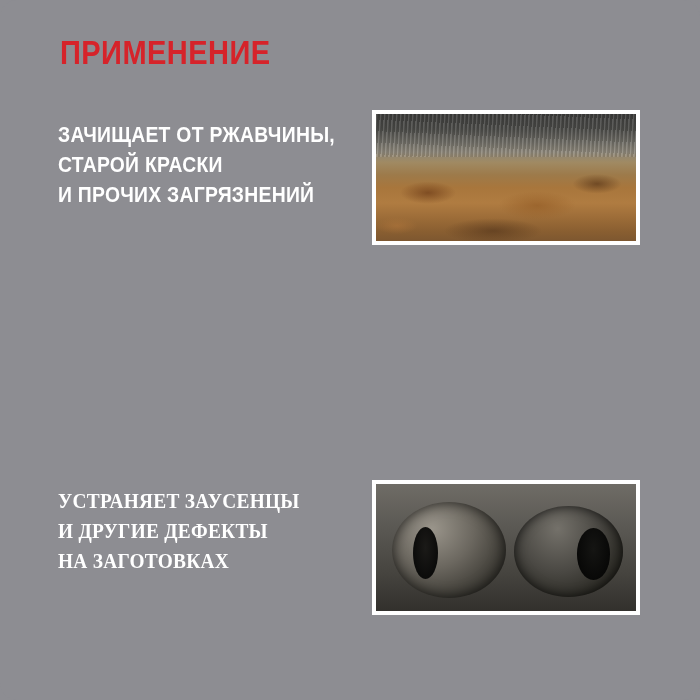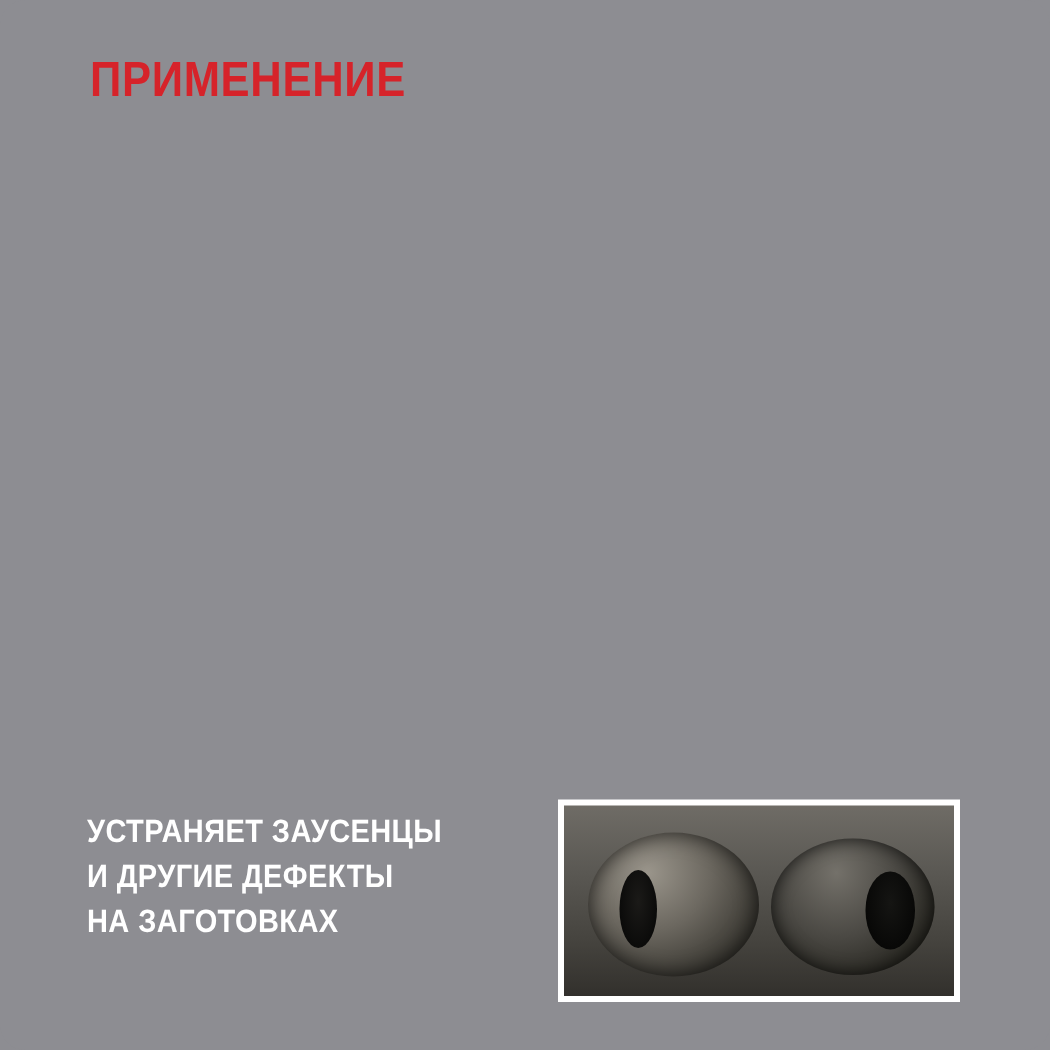--- a/index.html
+++ b/index.html
@@ -184,23 +184,31 @@
     background: radial-gradient(ellipse at 50% 40%, #151513 0%, #080807 70%, #000 100%);
   }
 </style>
 </head>
 <body>
 
 <div class="poster">
 
   <div class="title">ПРИМЕНЕНИЕ</div>
 
-
-
-  <div class="row" style="top:533px;height:140px;">
+  <div class="row" style="top:110px;height:140px;">
+    <div class="row-text" style="top:10px;">ЗАЧИЩАЕТ ОТ РЖАВЧИНЫ,
+СТАРОЙ КРАСКИ
+И ПРОЧИХ ЗАГРЯЗНЕНИЙ</div>
+    <div class="row-img" style="top:0;">
+      <div class="photo photo-rust"></div>
+    </div>
+  </div>
+
+
+  <div class="row" style="top:480px;height:140px;font-family:Liberation Serif, serif;">
     <div class="row-text" style="top:6px;">УСТРАНЯЕТ ЗАУСЕНЦЫ
 И ДРУГИЕ ДЕФЕКТЫ
 НА ЗАГОТОВКАХ</div>
     <div class="row-img" style="top:0;">
       <div class="photo photo-pipes">
         <div class="pipe pipe-left">
           <div class="pipe-left-bore"></div>
         </div>
         <div class="pipe pipe-right">
           <div class="pipe-right-bore"></div>

